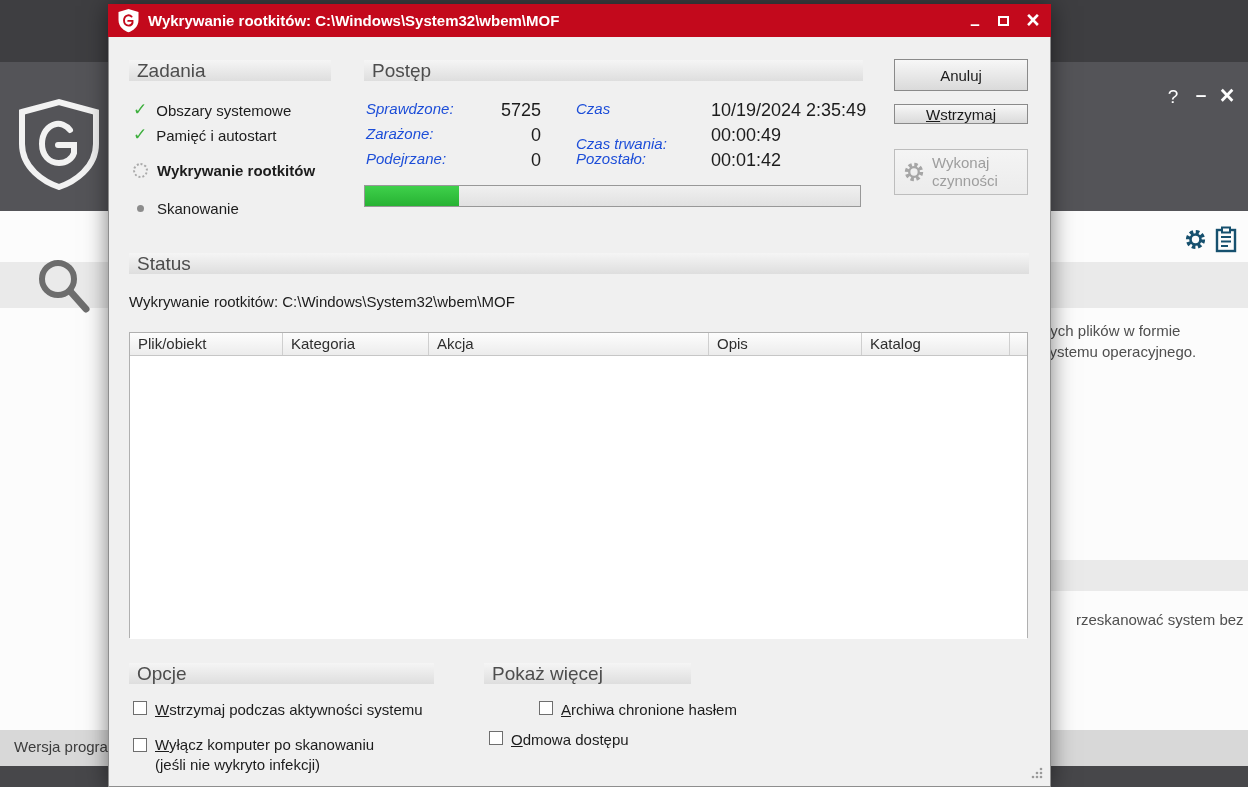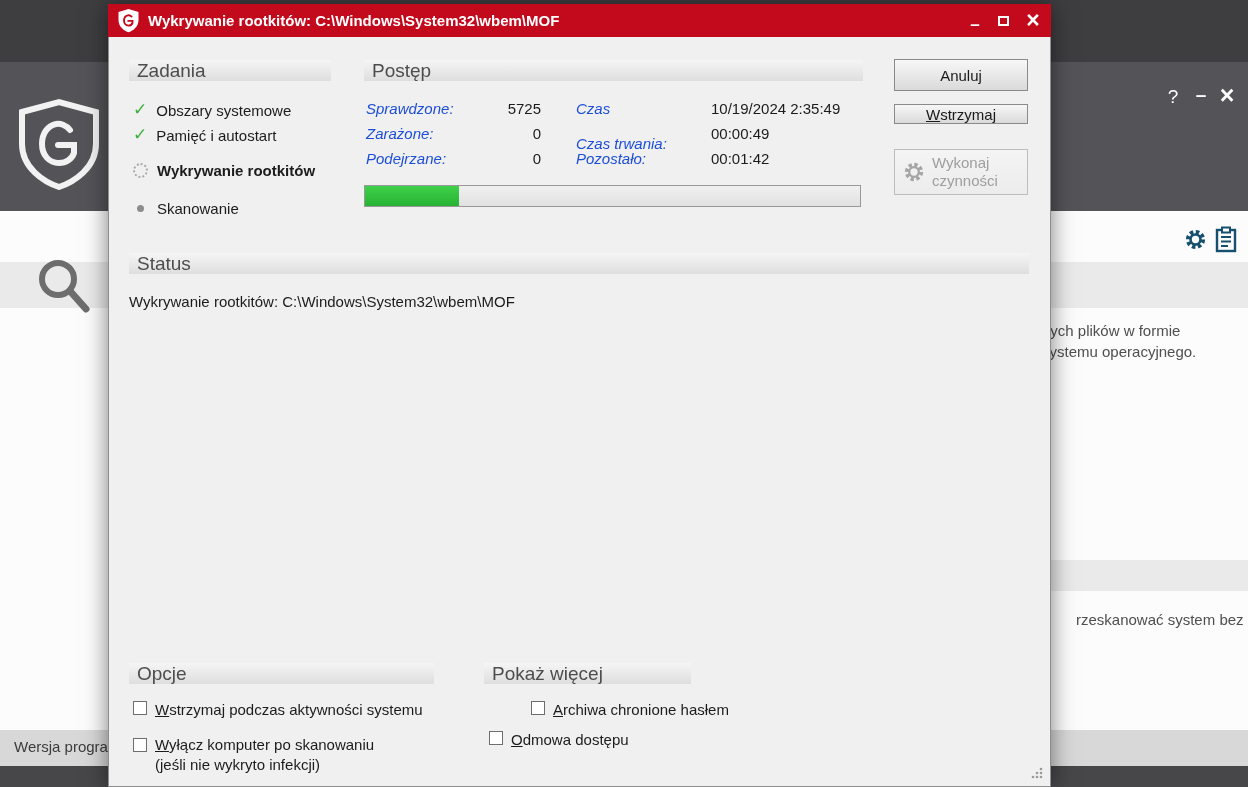--- a/index.html
+++ b/index.html
@@ -45,21 +45,21 @@
     color:#4d4d4d;font-size:19px;line-height:21px;padding-left:8px;height:21px;
   }
   .lbl{font-size:15px;color:#1c1c1c;}
 
   .task-row{display:flex;align-items:center;gap:9px;height:20px;}
   .chk-green{color:#3daf3d;font-size:17px;font-weight:bold;line-height:16px;}
   .spinner{width:15px;height:15px;border:2px dotted #a9a9a9;border-radius:50%;}
   .pend-dot{width:7px;height:7px;border-radius:50%;background:#8c8c8c;margin:0 4px;}
 
   .stat-lbl{font-size:15px;color:#1d4ed8;font-style:italic;}
-  .stat-val{font-size:15px;color:#1c1c1c;}
+  .stat-val{font-size:18px;color:#1c1c1c;}
 
   .pbar{left:255px;top:181px;width:497px;height:22px;border:1px solid #989898;
         background:linear-gradient(#f0f0f0,#e1e1e1);}
   .pfill{height:100%;background:linear-gradient(#3fd04b,#27b233);}
 
   .btn{
     width:134px;background:linear-gradient(#f7f7f7,#dadada);
     border:1px solid #8a8a8a;font-size:15px;color:#1a1a1a;
     display:flex;align-items:center;justify-content:center;cursor:default;
   }
@@ -187,38 +187,49 @@
     </svg>
     <span>
       <span>Wykonaj</span><br>
       <span>czynności</span>
     </span>
   </button>
 
   <div class="abs sechead" style="left:20px;top:249px;width:900px;">Status</div>
   <div class="abs status-text" style="left:20px;top:289px;">Wykrywanie rootkitów: C:\Windows\System32\wbem\MOF</div>
 
+  <div class="abs tbl">
+    <div class="tbl-head">
+      <div class="cell" style="width:153px;">Plik/obiekt</div>
+      <div class="cell" style="width:146px;">Kategoria</div>
+      <div class="cell" style="width:280px;">Akcja</div>
+      <div class="cell" style="width:153px;">Opis</div>
+      <div class="cell" style="width:148px;">Katalog</div>
+      <div class="cell" style="flex:1;border-right:none;"></div>
+    </div>
+    <div style="height:283px;background:#fff;"></div>
+  </div>
 
   <div class="abs sechead" style="left:20px;top:659px;width:305px;">Opcje</div>
 
   <div class="abs cb-row" style="left:24px;top:697px;width:330px;">
     <span class="cb"></span>
     <span class="lbl"><span class="mn">W</span><span>strzymaj  podczas aktywności systemu</span></span>
   </div>
   <div class="abs cb-row" style="left:24px;top:731px;width:330px;">
     <span class="cb" style="margin-top:3px;"></span>
     <span class="lbl" style="line-height:20px;">
       <span class="mn">W</span><span>yłącz komputer po skanowaniu</span><br>
       <span>(jeśli nie wykryto infekcji)</span>
     </span>
   </div>
 
   <div class="abs sechead" style="left:375px;top:659px;width:207px;">Pokaż więcej</div>
 
-  <div class="abs cb-row" style="left:380px;top:697px;width:260px;padding-left:42px;">
+  <div class="abs cb-row" style="left:388px;top:697px;width:260px;padding-left:42px;">
     <span class="cb"></span>
     <span class="lbl"><span class="mn">A</span><span>rchiwa chronione hasłem</span></span>
   </div>
   <div class="abs cb-row" style="left:380px;top:727px;width:260px;">
     <span class="cb"></span>
     <span class="lbl"><span class="mn">O</span><span>dmowa dostępu</span></span>
   </div>
 
   <svg class="abs grip" width="13" height="13" viewBox="0 0 13 13">
     <circle cx="11" cy="3" r="1.3" fill="#9a9a9a"></circle>

